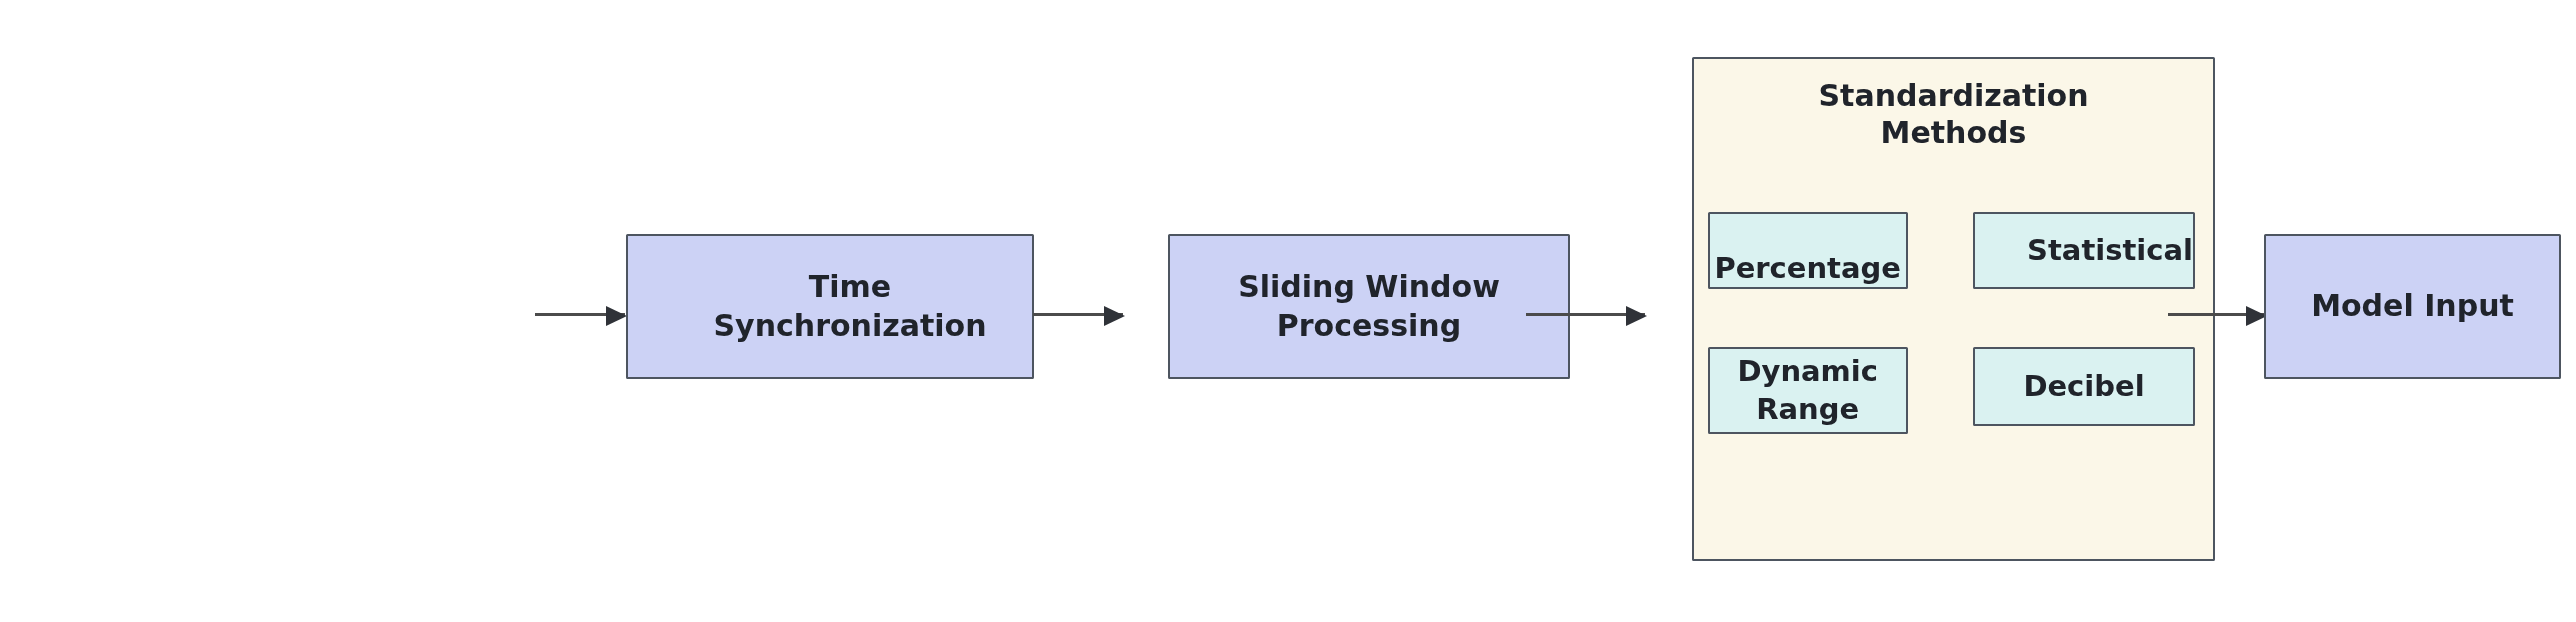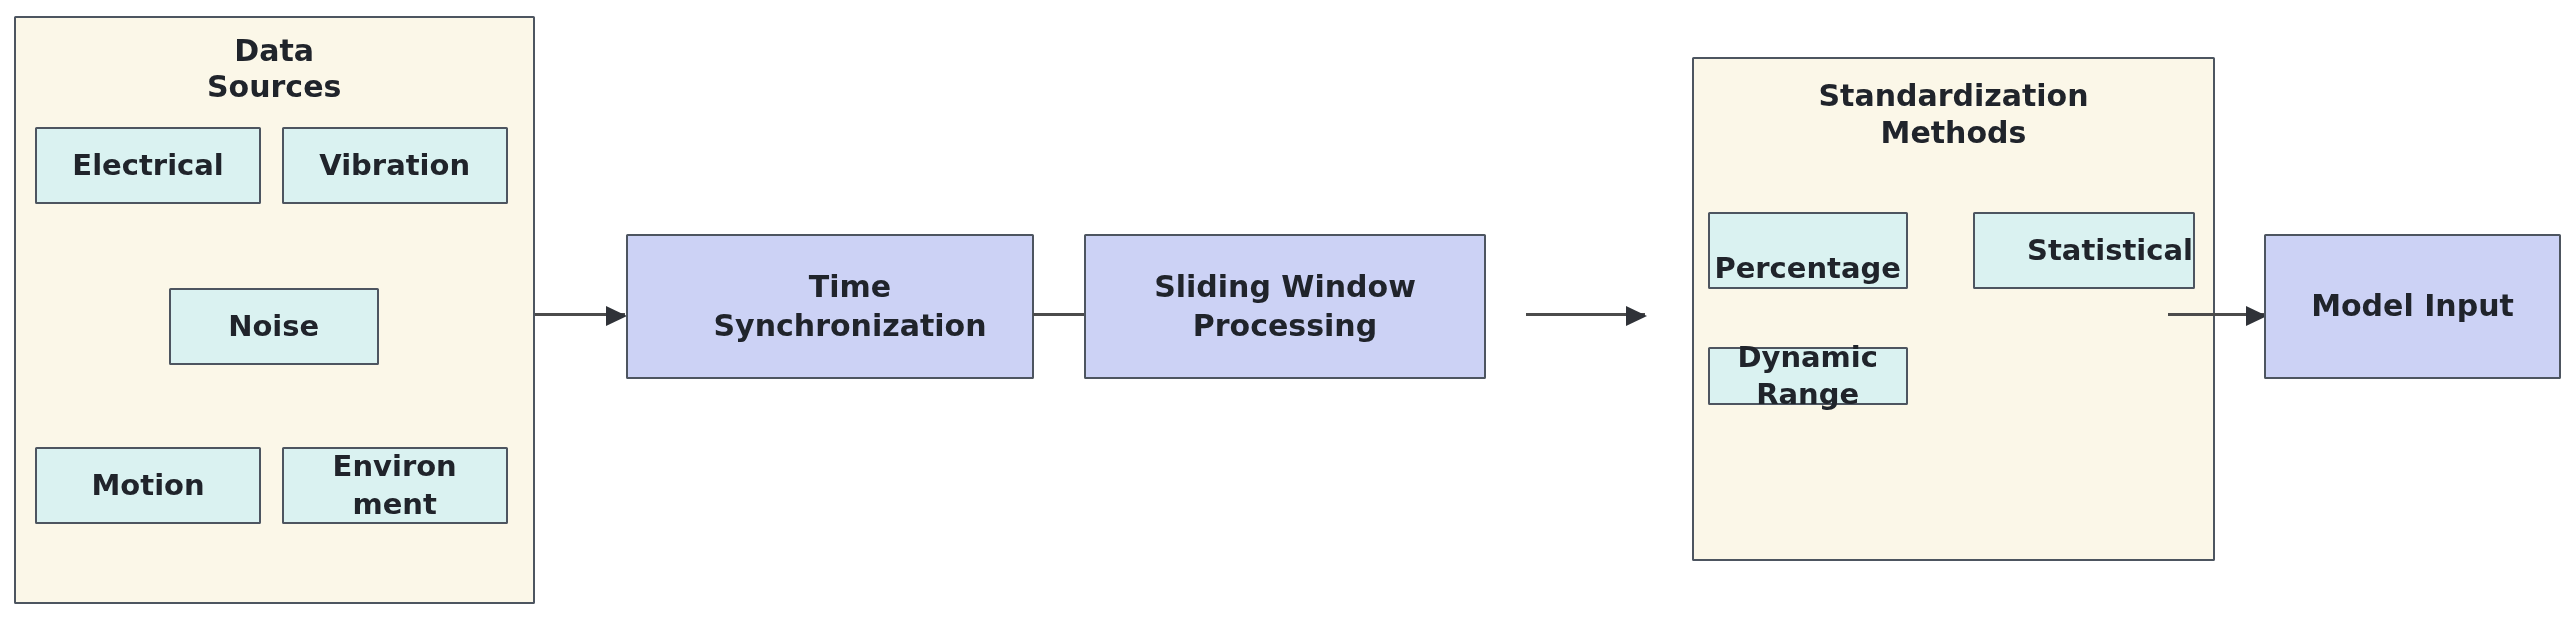--- a/index.html
+++ b/index.html
@@ -84,79 +84,57 @@
     border-left: 21px solid #2f3238;
     border-top: 10.5px solid transparent;
     border-bottom: 10.5px solid transparent;
   }
 </style>
 </head>
 <body>
 
 <div id="canvas">
 
-  <div class="node cluster" style="left:13.7px; top:16px; width:521px; height:588px;">
-    <div class="cluster-title" style="top:14.5px;">Data
-Sources</div>
-
-    <div class="node leaf" style="left:19.4px; top:109px; width:226px; height:77px;">
-      <span>Electrical</span>
-    </div>
-
-    <div class="node leaf" style="left:266px; top:109px; width:226px; height:77px;">
-      <span>Vibration</span>
-    </div>
-
-    <div class="node leaf" style="left:153px; top:270px; width:210px; height:77px;">
-      <span>Noise</span>
-    </div>
-
-    <div class="node leaf" style="left:19.4px; top:429px; width:226px; height:77px;">
-      <span>Motion</span>
-    </div>
-
-    <div class="node leaf" style="left:266px; top:429px; width:226px; height:77px;">
-      <span>Environ
-ment</span>
-    </div>
-  </div>
 
   <div class="arrow" style="left:535px; top:313px; width:90px;"></div>
 
   <div class="node process" style="left:626px; top:234px; width:408px; height:145px;padding-left:40px;">
     <span>Time
 Synchronization</span>
   </div>
 
   <div class="arrow" style="left:1033px; top:313px; width:90px;"></div>
 
-  <div class="node process" style="left:1084px; top:234px; width:402px; height:145px;">
+  <div class="node process" style="left:1168px; top:234px; width:402px; height:145px;">
     <span>Sliding Window
 Processing</span>
   </div>
 
   <div class="arrow" style="left:1526px; top:313px; width:119px;"></div>
 
   <div class="node cluster" style="left:1692px; top:57px; width:523px; height:504px;">
     <div class="cluster-title" style="top:19.4px;">Standardization
 Methods</div>
 
     <div class="node leaf" style="left:13.7px; top:153px; width:200px; height:77px;align-items:flex-end;">
       <span>Percentage</span>
     </div>
 
     <div class="node leaf" style="left:279px; top:153px; width:222px; height:77px;justify-content:flex-end;">
       <span>Statistical</span>
     </div>
 
-    <div class="node leaf" style="left:13.7px; top:288px; width:200px; height:58px;">
+    <div class="node leaf" style="left:13.7px; top:288px; width:200px; height:87px;">
       <span>Dynamic
 Range</span>
     </div>
 
+    <div class="node leaf" style="left:279px; top:288px; width:222px; height:79px;">
+      <span>Decibel</span>
+    </div>
   </div>
 
   <div class="arrow" style="left:2168px; top:313px; width:97px;"></div>
 
   <div class="node process" style="left:2264px; top:234px; width:297px; height:145px;">
     <span>Model Input</span>
   </div>
 
 </div>
 

